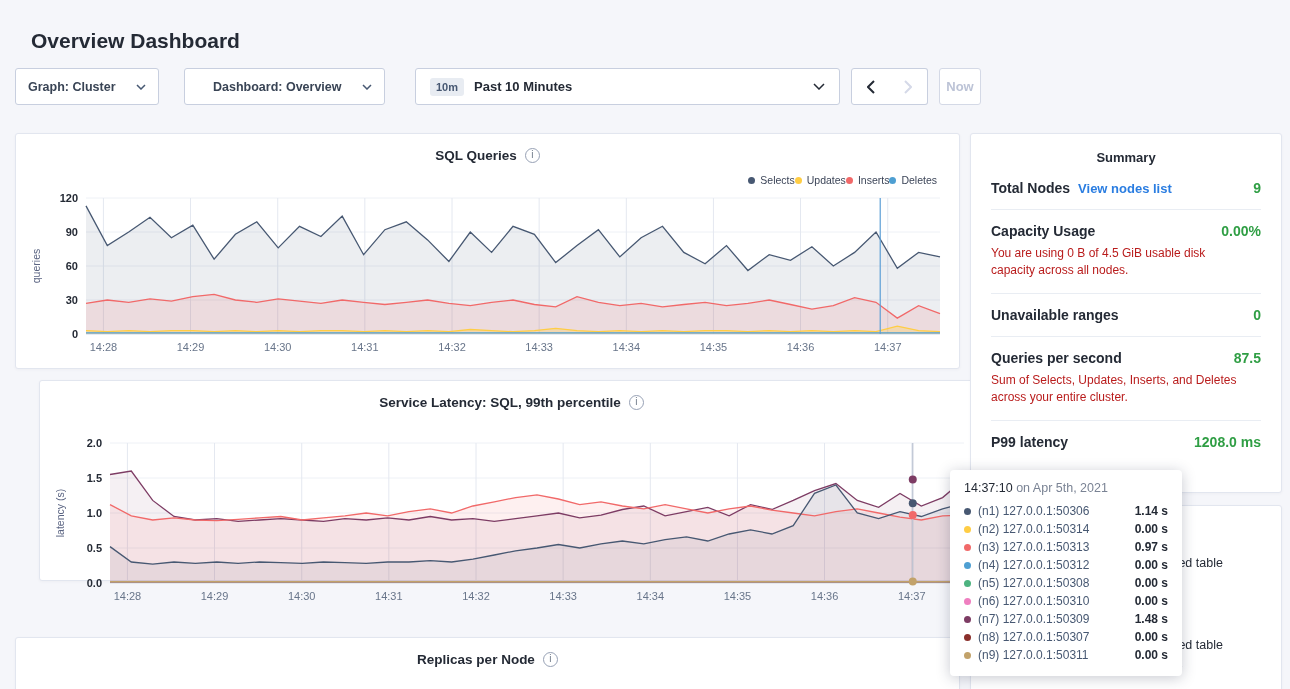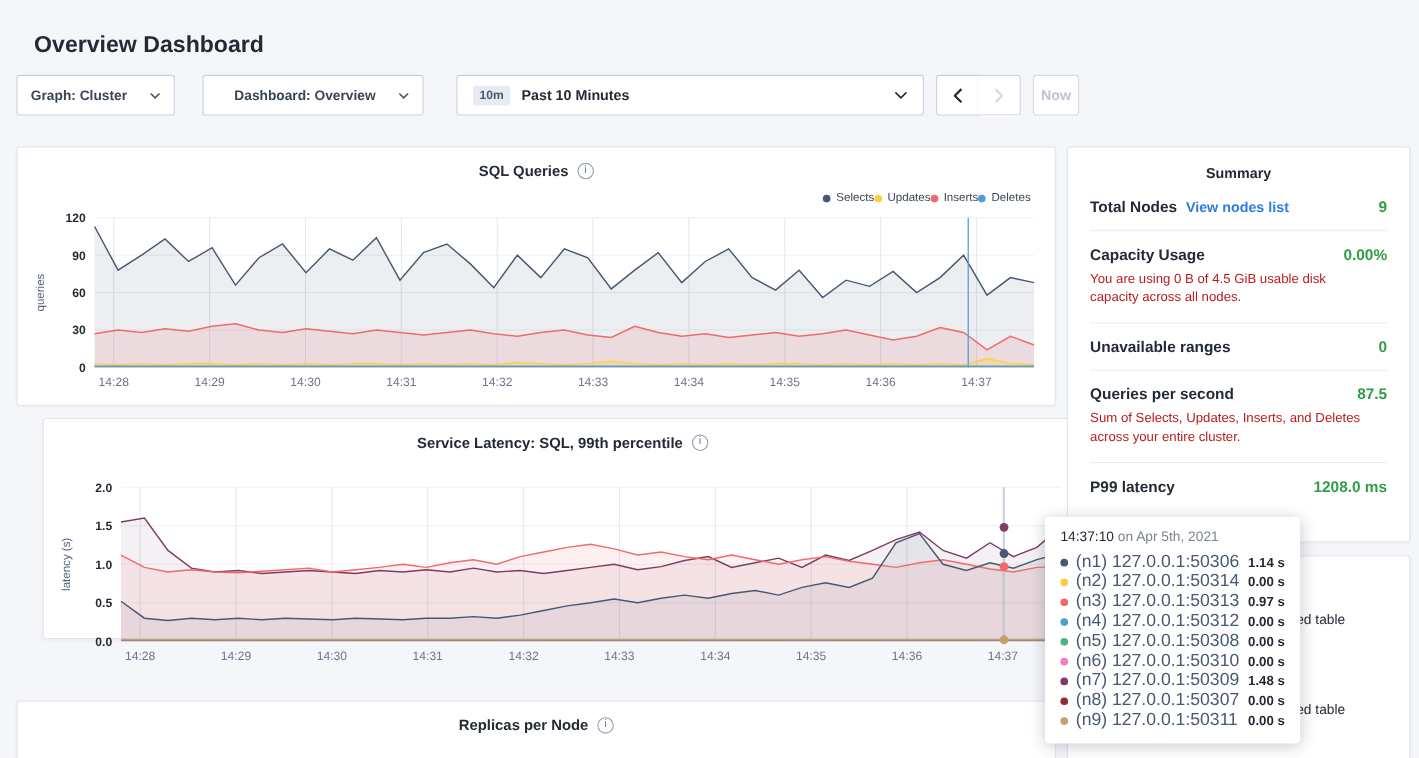--- a/index.html
+++ b/index.html
@@ -62,21 +62,21 @@
   .sum-value { margin-left:auto; font-weight:700; font-size:14px; color:#2f9e44; }
   .sum-desc { margin:6px 0 0; font-size:12px; line-height:1.45; color:#b91c1c; max-width:256px; }
 
   
   #tooltip { position:absolute; left:950px; top:470px; width:232px; background:#fff; border-radius:4px;
         box-shadow:0 2px 14px rgba(35,45,70,0.25); padding:11px 14px 12px; z-index:20; }
   .tt-header { font-size:12.5px; margin-bottom:7px; }
   .tt-time { color:#242a35; }
   .tt-date { color:#7a8394; }
   .tt-row { display:flex; align-items:center; height:18px; }
-  .tt-label { margin-left:7px; font-size:16px; color:#475872; }
+  .tt-label { margin-left:7px; font-size:12px; color:#475872; }
   .tt-val { margin-left:auto; font-size:12px; font-weight:700; color:#242a35; }
 
   
   .frag { position:absolute; font-size:12.5px; color:#242a35; white-space:nowrap; }
   #frag-0 { left:190px; top:50px; }
   #frag-1 { left:190px; top:132px; }
   #frag-2 { left:190px; top:150px; font-size:12px; color:#6e7988; }
 </style>
 </head>
 <body>

